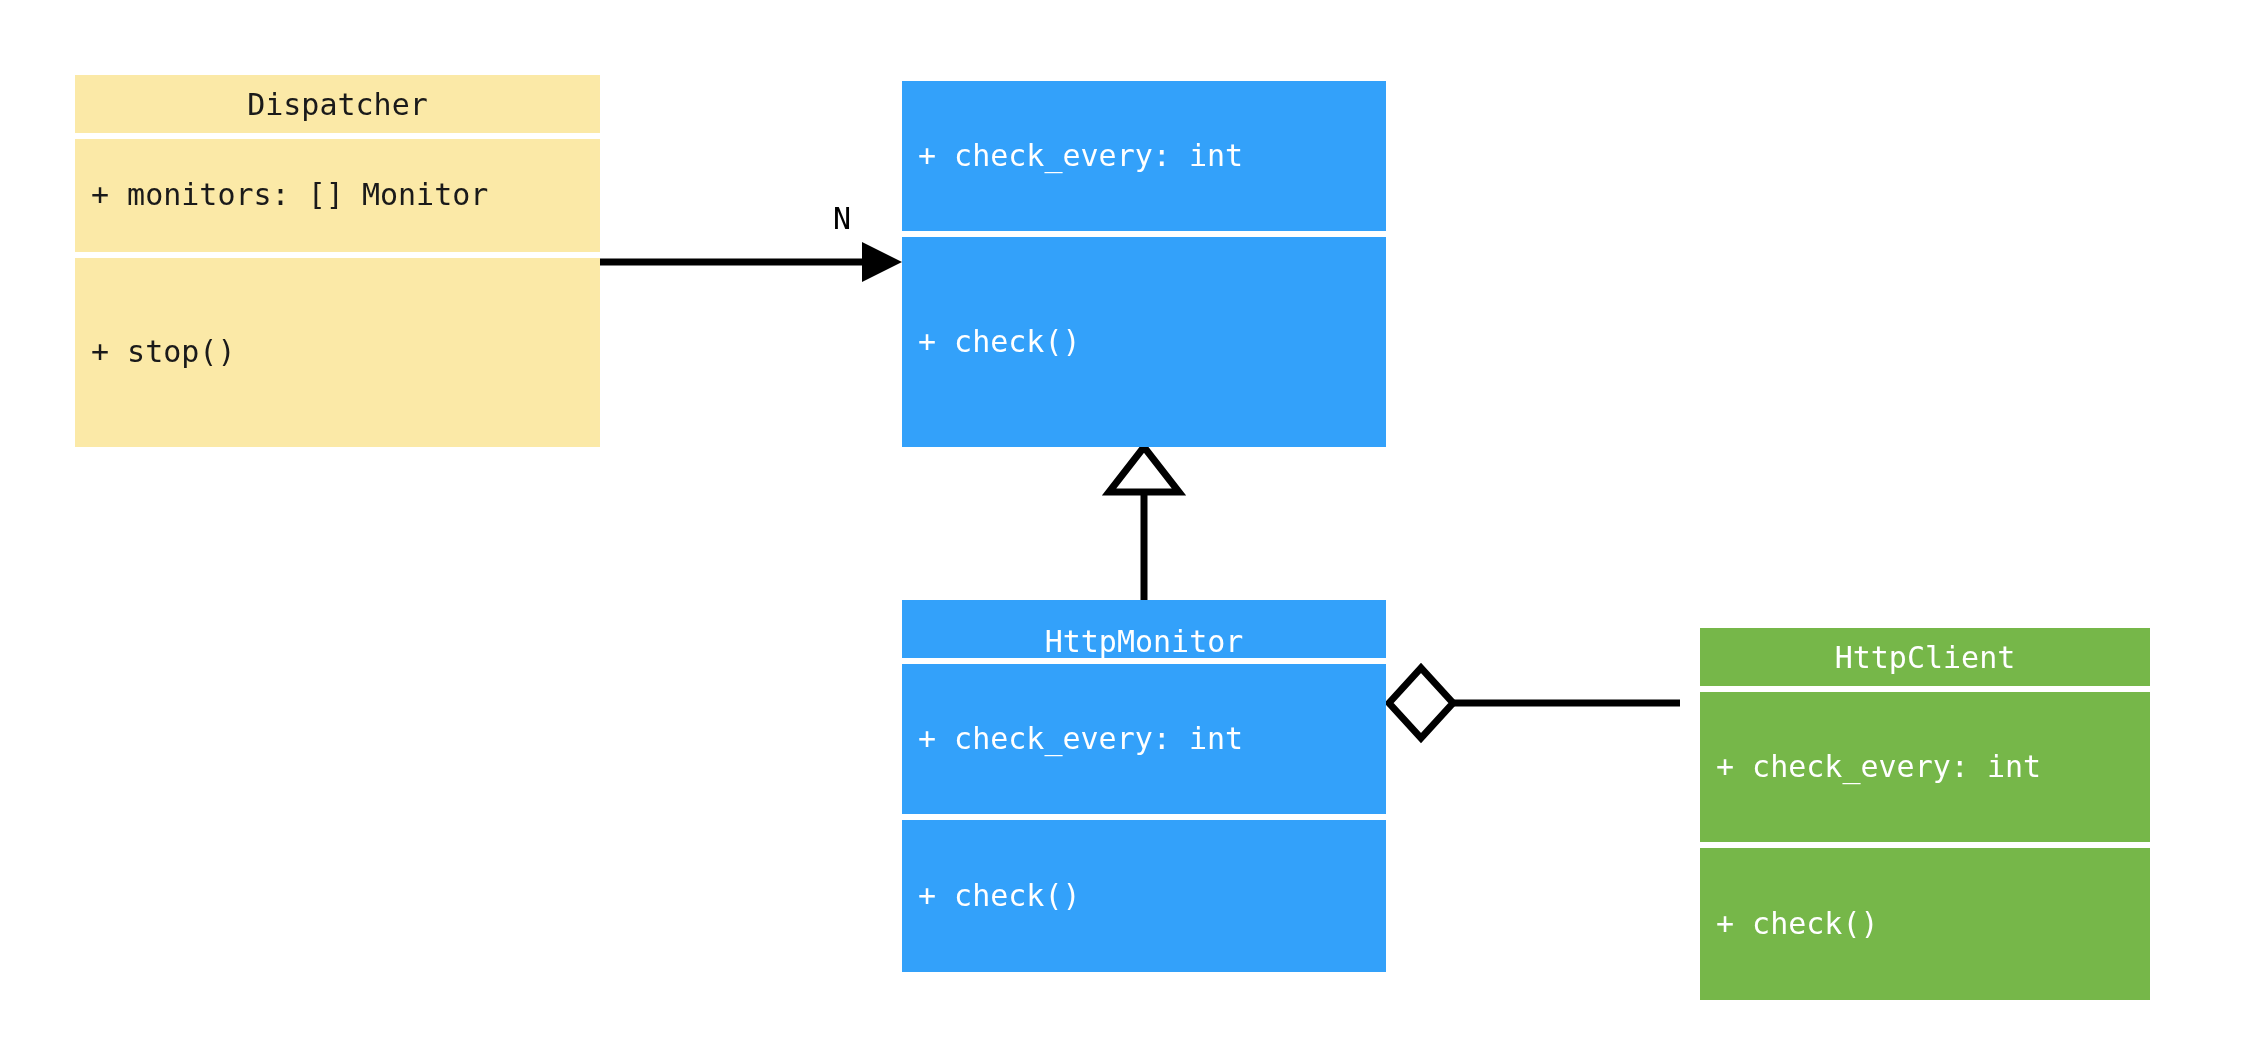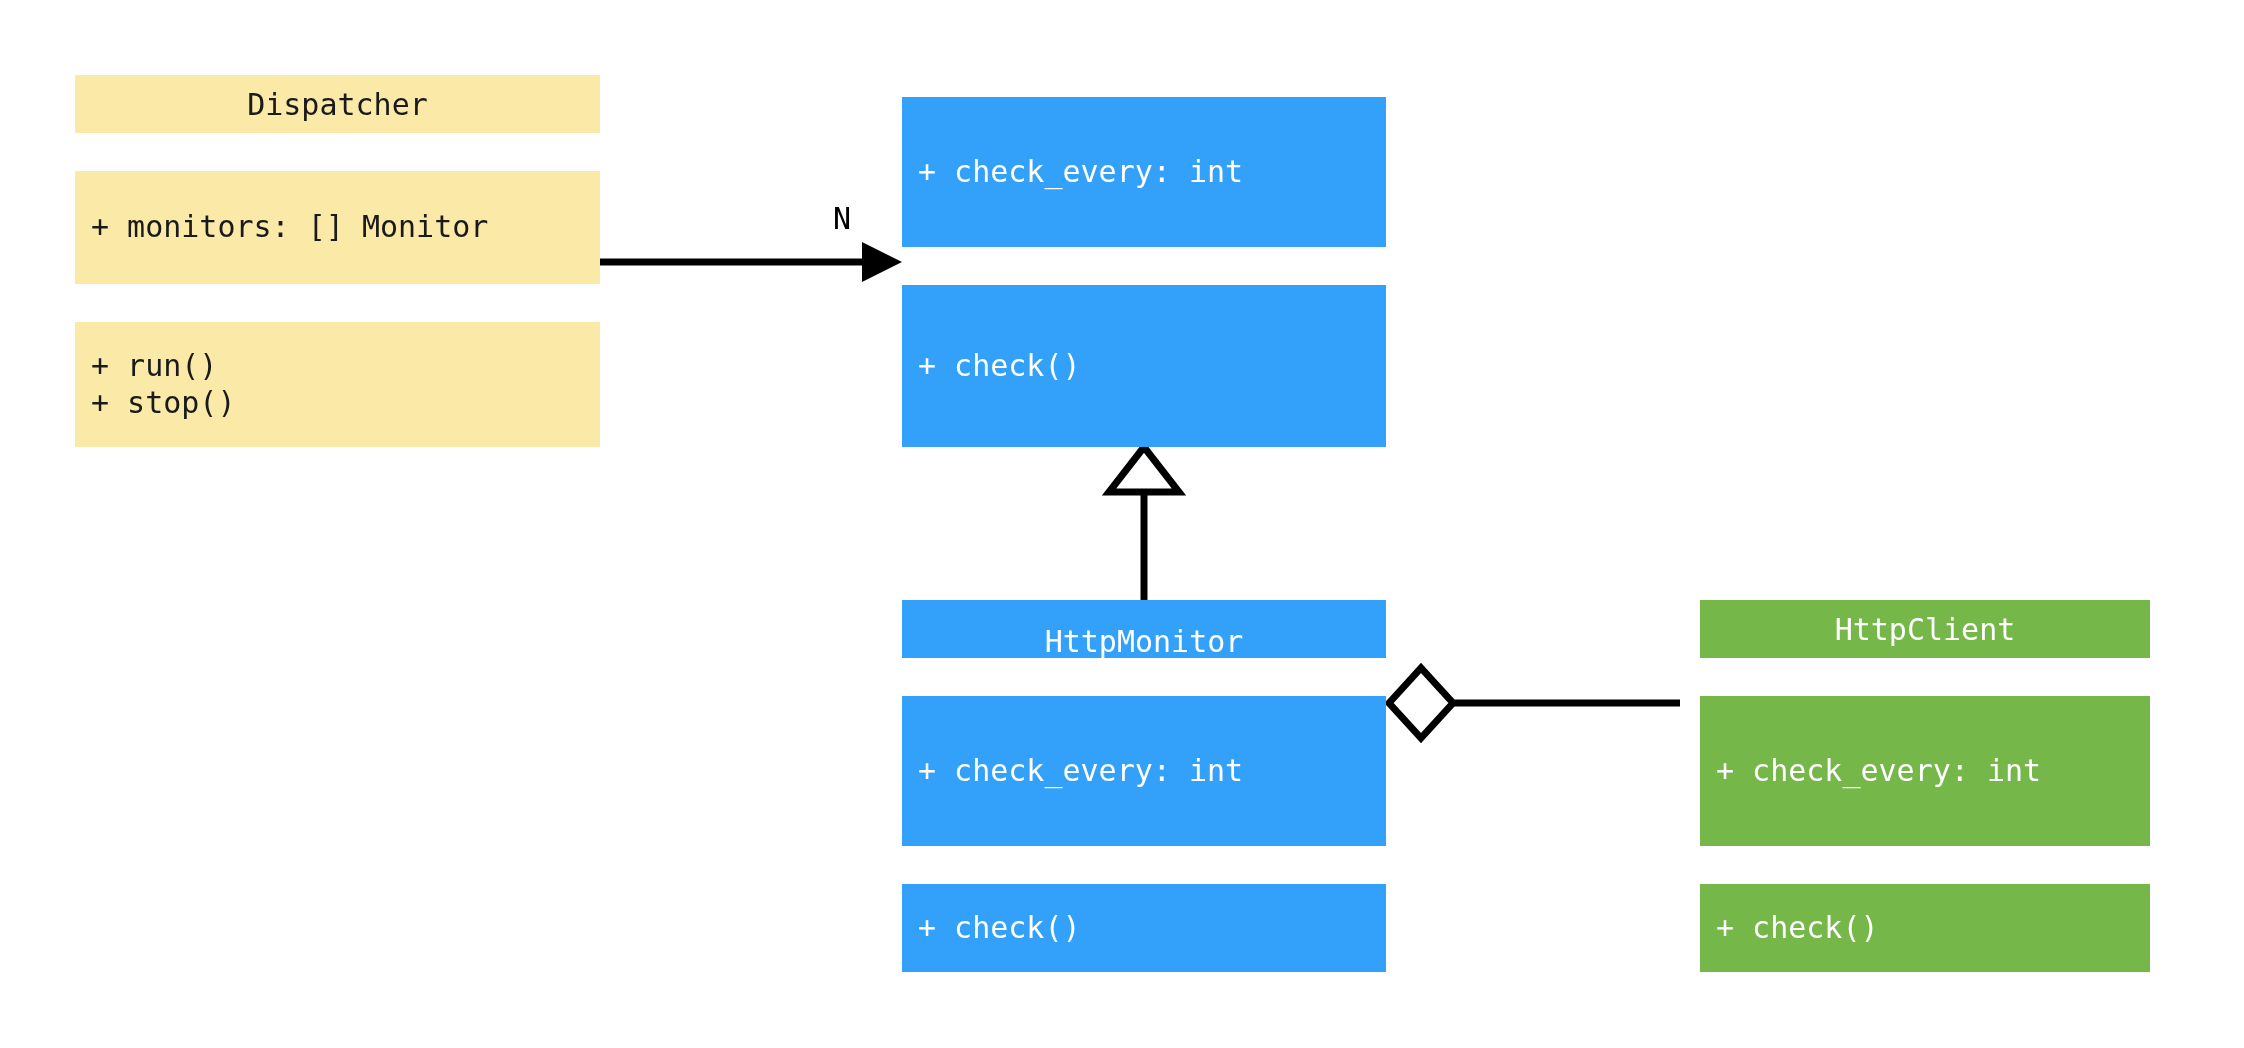--- a/index.html
+++ b/index.html
@@ -18,21 +18,20 @@
     overflow: hidden;
   }
 
   
   .uml-class {
     position: absolute;
     box-sizing: border-box;
     display: flex;
     flex-direction: column;
     background: transparent;
-    gap: 16px;
   }
   .uml-compartment {
     box-sizing: border-box;
     background: var(--fill);
     display: flex;
     flex-direction: column;
     overflow: hidden;
   }
   .uml-header {
     align-items: center;
@@ -120,21 +119,20 @@
   <div class="uml-class c-yellow" style="left:75px; top:75px; width:525px; height:372px;">
     <div class="uml-compartment uml-header" style="height:58px;">
       <span class="uml-title">Dispatcher</span>
     </div>
     <div class="uml-sep"></div>
     <div class="uml-compartment uml-body" style="height:113px;justify-content:center;">
       <span class="uml-member">+ monitors: [] Monitor</span>
     </div>
     <div class="uml-sep"></div>
     <div class="uml-compartment uml-body" style="flex:1 1 auto;">
-      <span class="uml-member">+ run()</span>
       <span class="uml-member">+ stop()</span>
     </div>
   </div>
 
   <div class="uml-class c-blue" style="left:902px; top:75px; width:484px; height:372px;">
     <div class="uml-sep"></div>
     <div class="uml-compartment uml-body" style="height:150px;">
       <span class="uml-member">+ check_every: int</span>
     </div>
     <div class="uml-sep"></div>
@@ -150,21 +148,21 @@
     <div class="uml-sep"></div>
     <div class="uml-compartment uml-body" style="height:150px;">
       <span class="uml-member">+ check_every: int</span>
     </div>
     <div class="uml-sep"></div>
     <div class="uml-compartment uml-body" style="flex:1 1 auto;">
       <span class="uml-member">+ check()</span>
     </div>
   </div>
 
-  <div class="uml-class c-green" style="left:1680px; top:600px; width:470px; height:372px;padding-left:20px;">
+  <div class="uml-class c-green" style="left:1680px; top:628px; width:470px; height:372px;padding-left:20px;">
     <div class="uml-compartment uml-header" style="height:58px;">
       <span class="uml-title">HttpClient</span>
     </div>
     <div class="uml-sep"></div>
     <div class="uml-compartment uml-body" style="height:150px;">
       <span class="uml-member">+ check_every: int</span>
     </div>
     <div class="uml-sep"></div>
     <div class="uml-compartment uml-body" style="flex:1 1 auto;">
       <span class="uml-member">+ check()</span>

